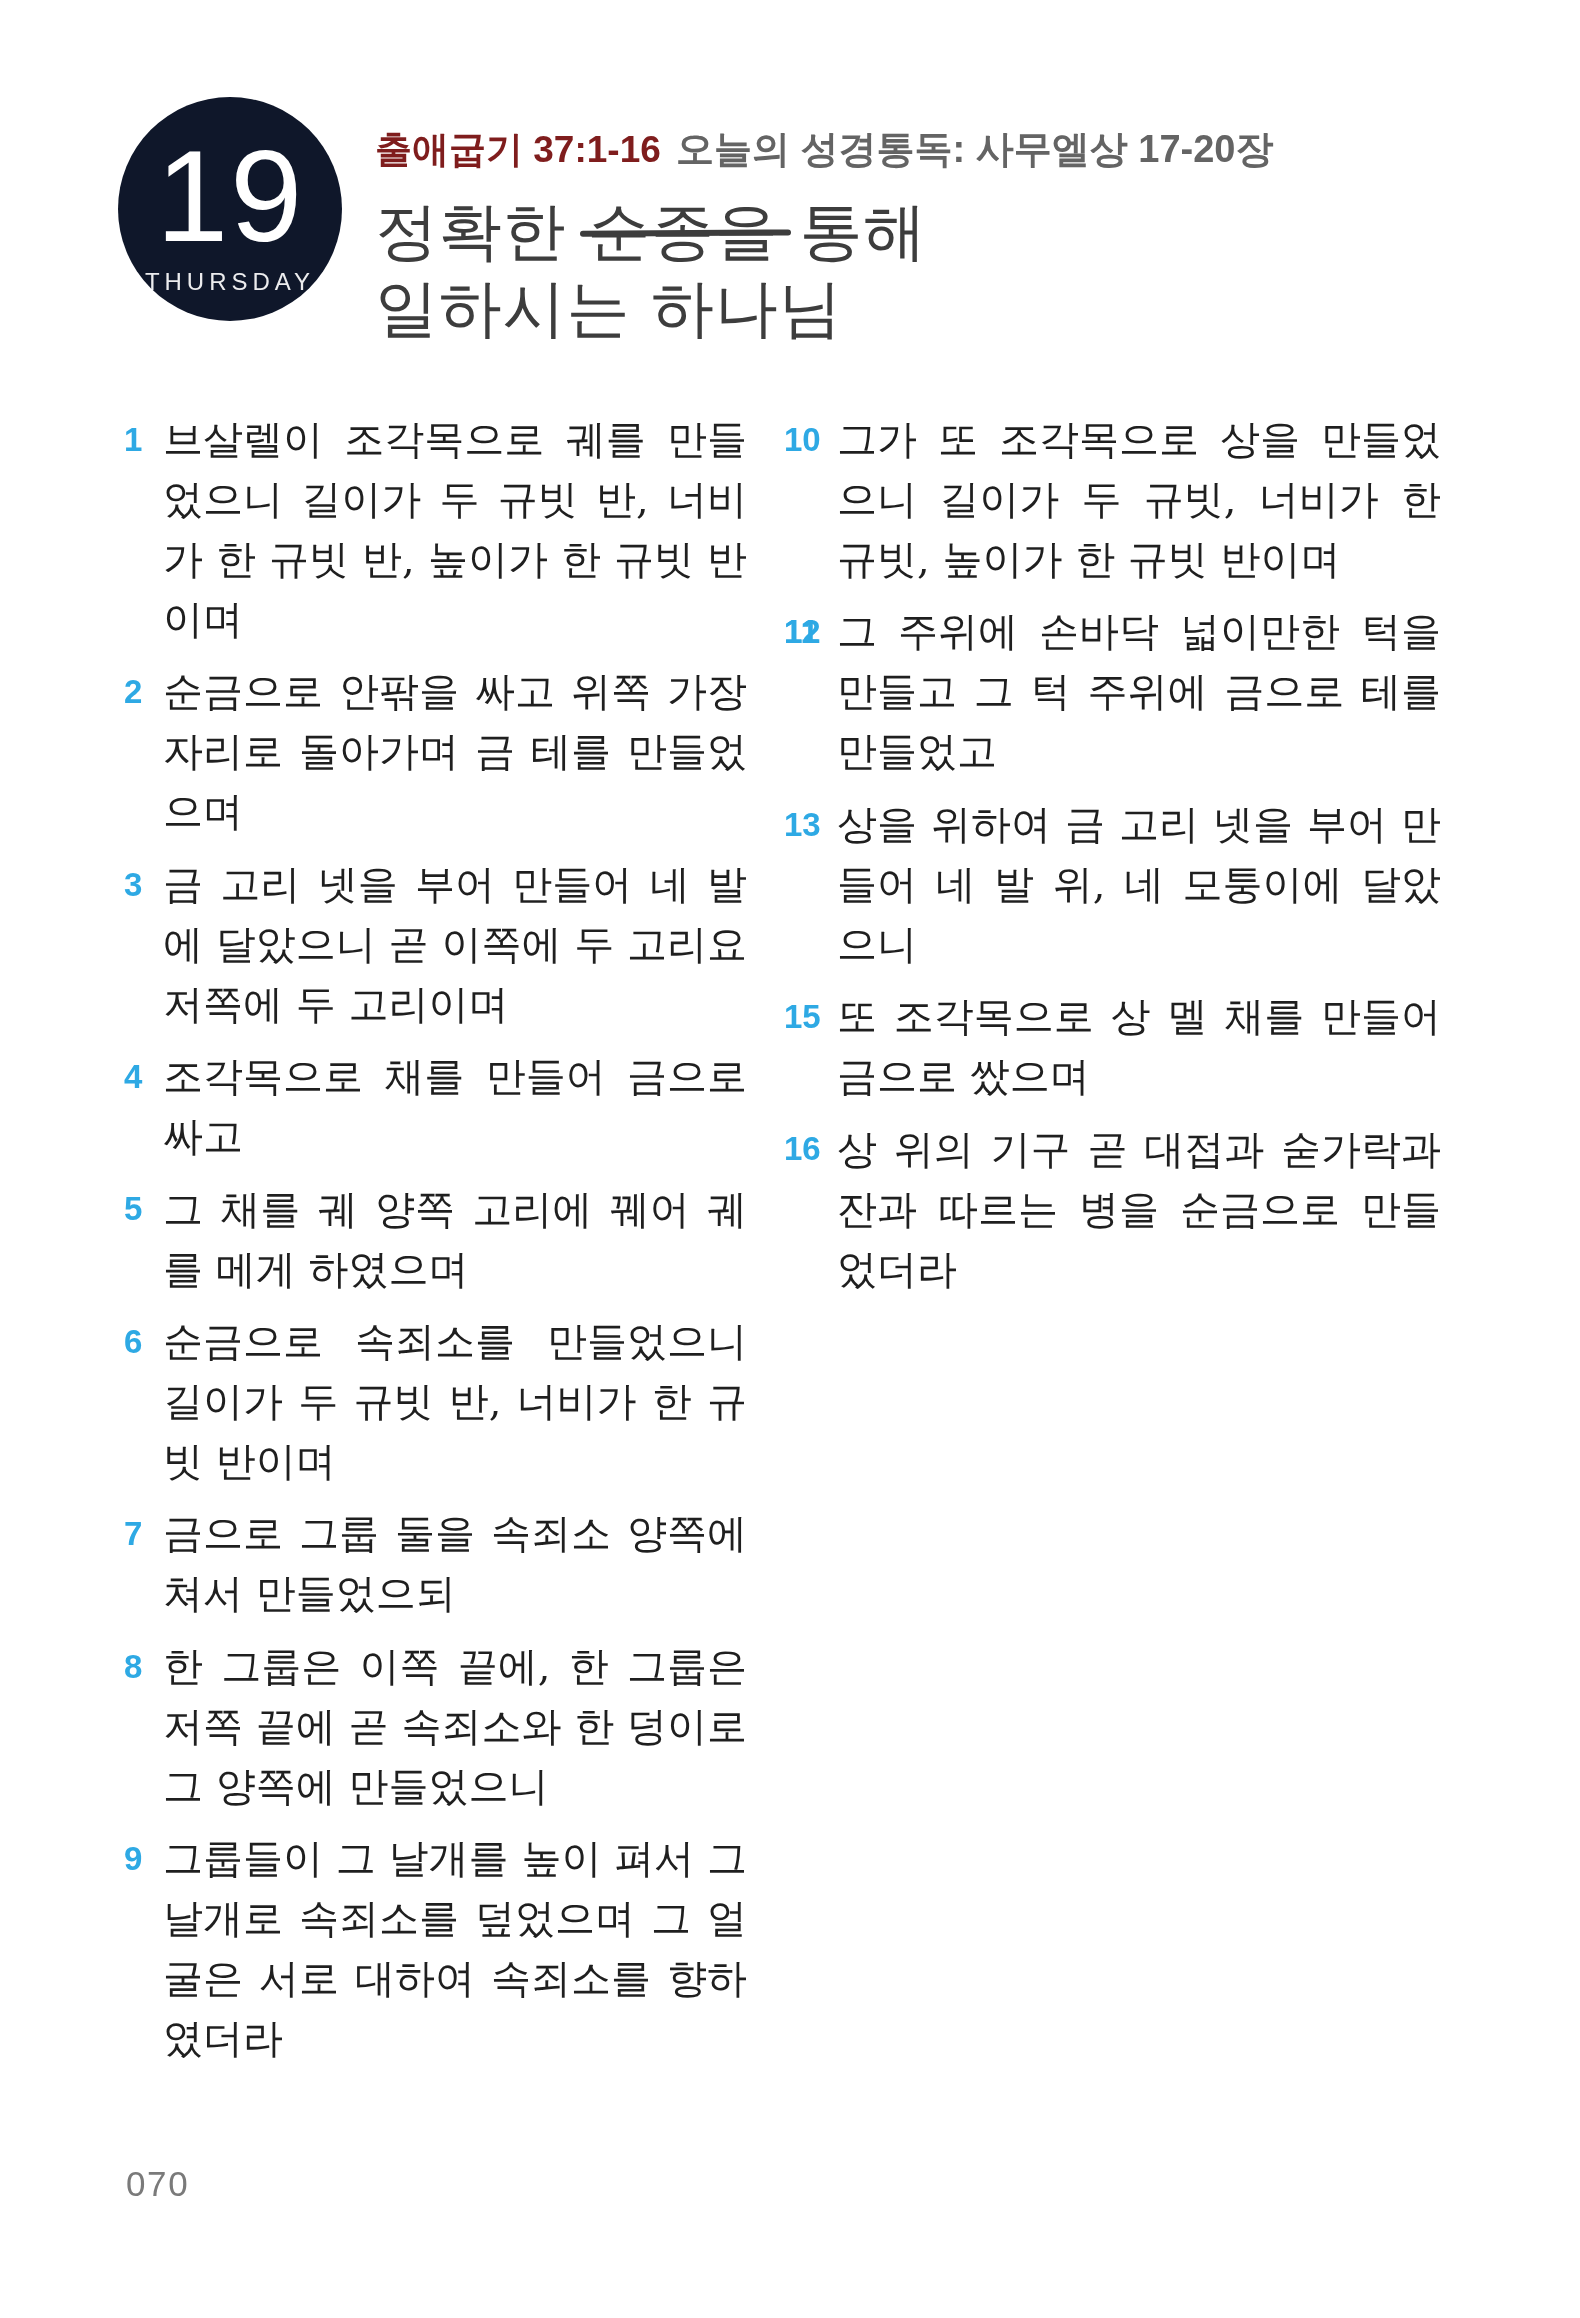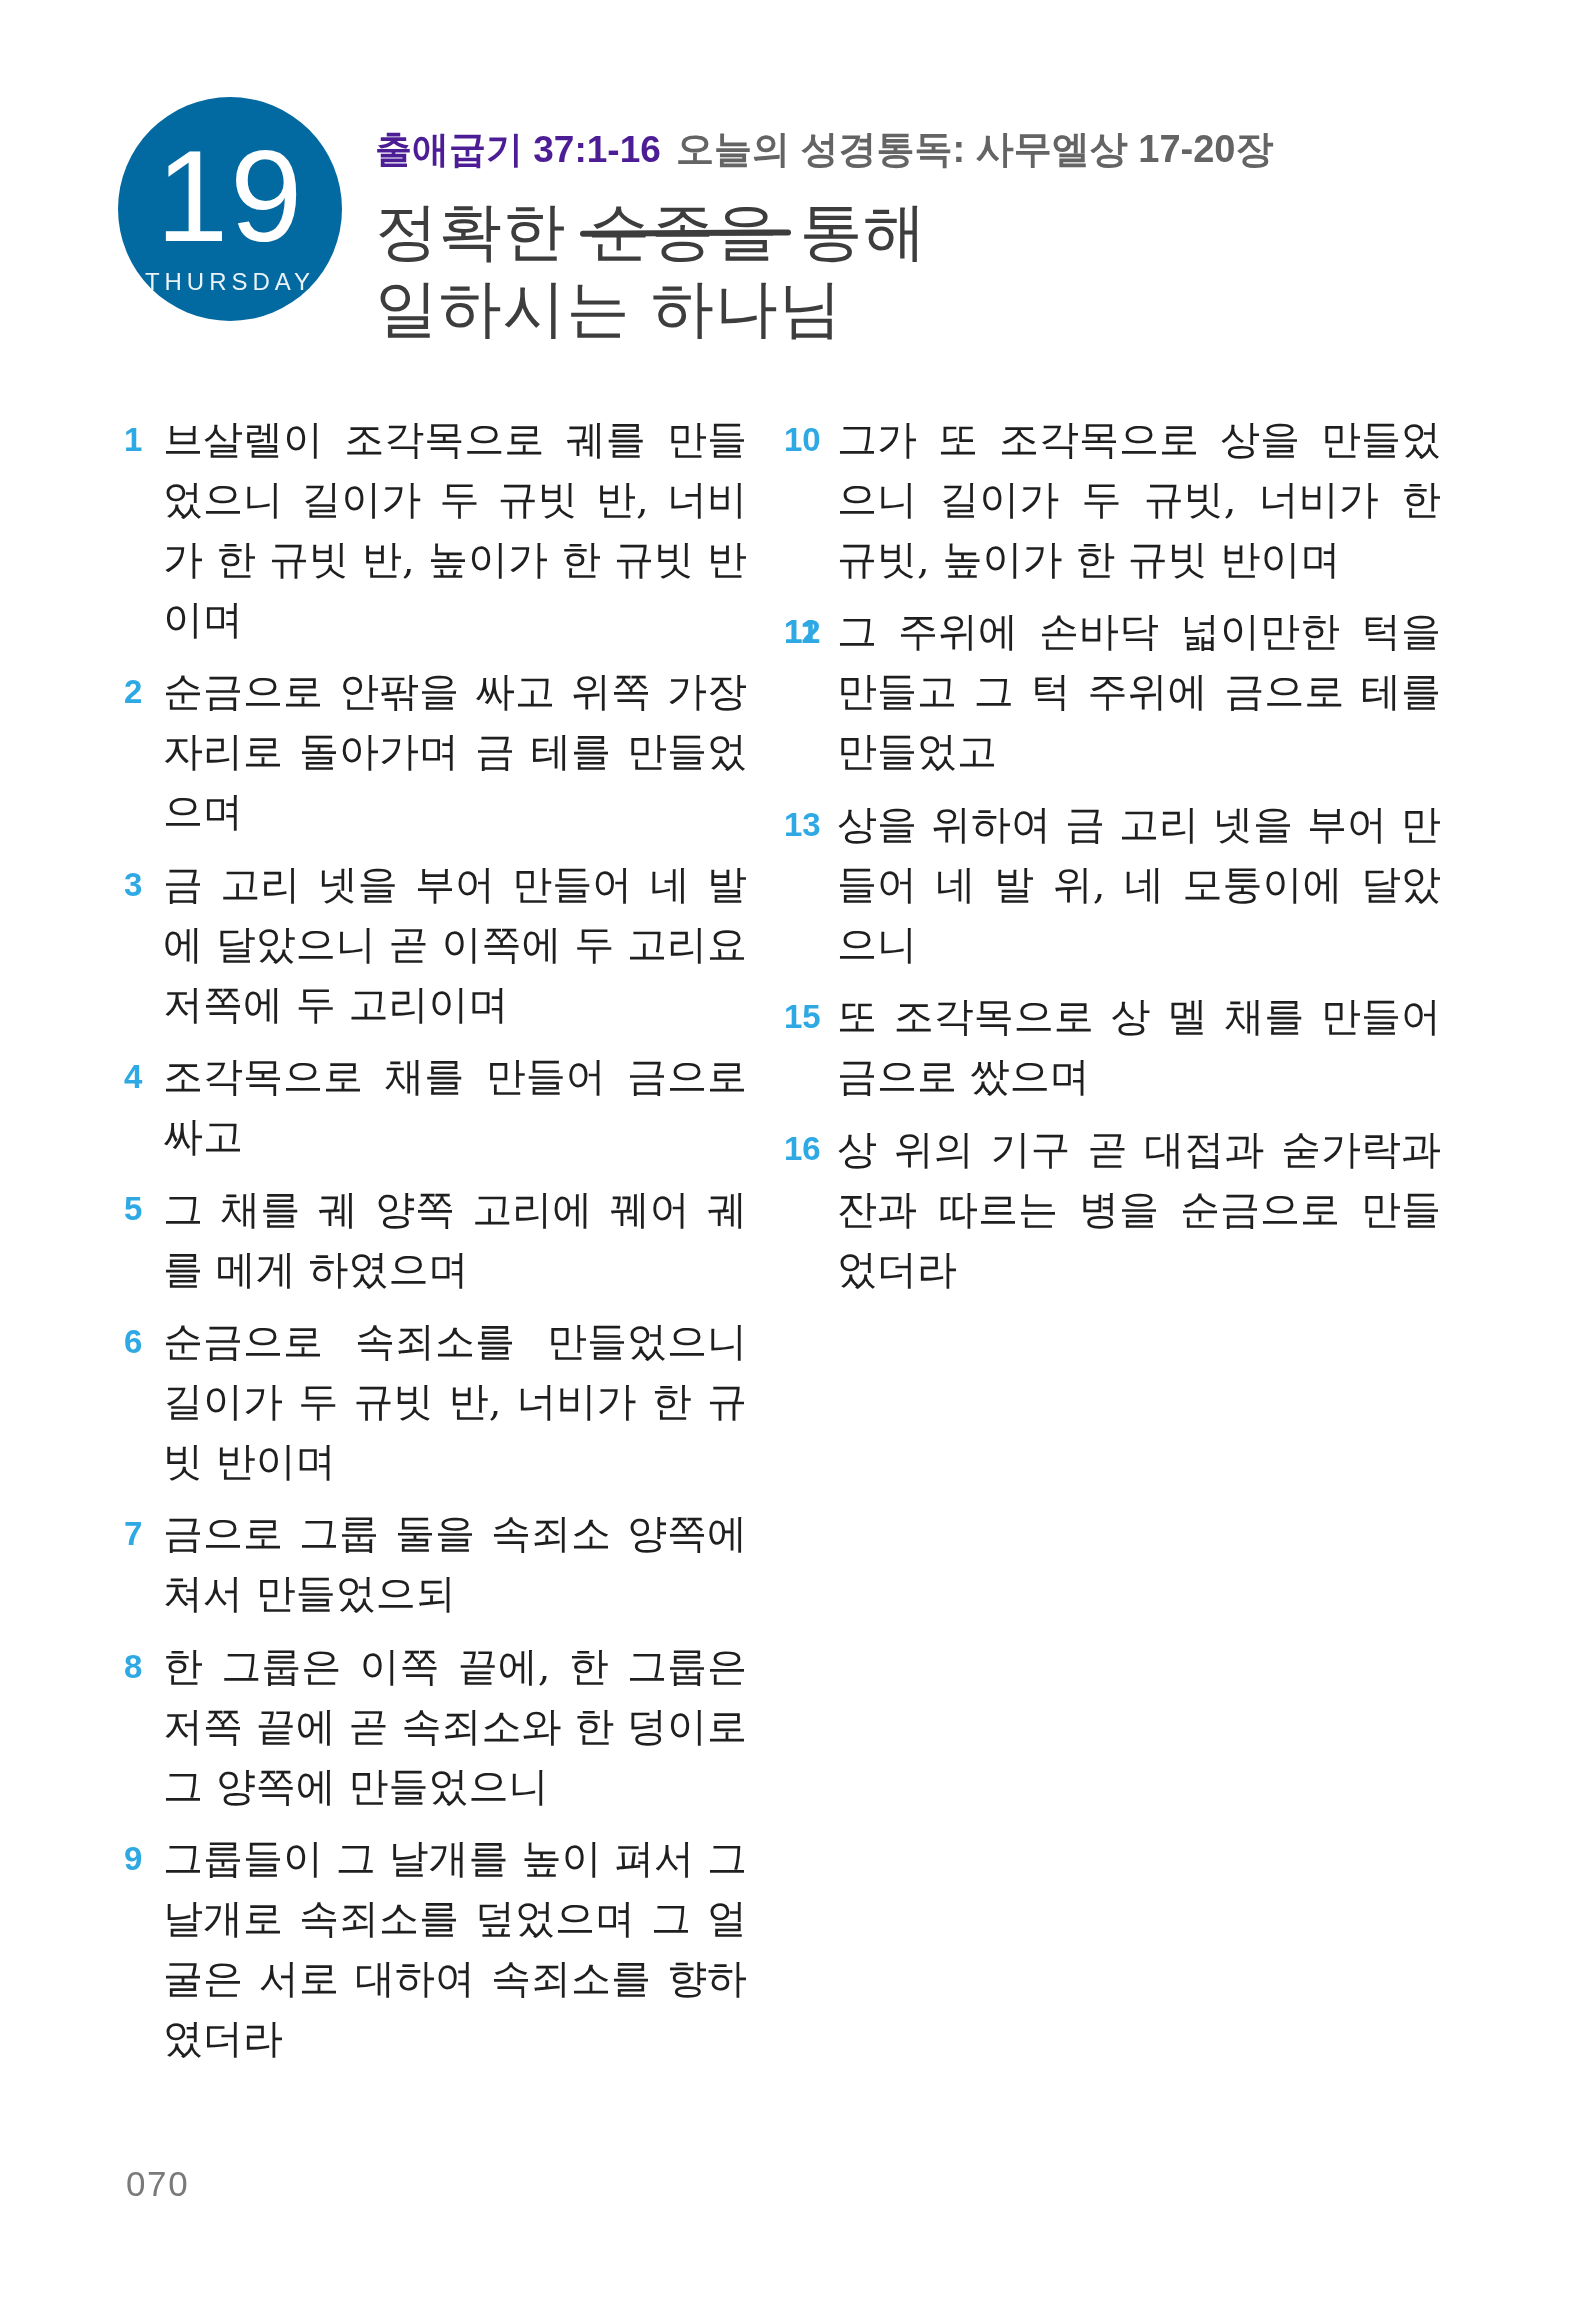--- a/index.html
+++ b/index.html
@@ -3,31 +3,31 @@
 <meta charset="utf-8">
 <style>
   * { margin:0; padding:0; box-sizing:border-box; }
   html,body { width:1581px; height:2319px; background:#ffffff; overflow:hidden; }
   body { font-family:"DejaVu Serif","Liberation Serif",serif; color:#1f1f1f; position:relative; }
 
   
   .day-badge {
     position:absolute; left:118px; top:97px;
     width:224px; height:224px; border-radius:50%;
-    background:#0369a1;
+    background:#0f172a;
     display:flex; flex-direction:column; align-items:center; justify-content:center;
     color:#ffffff; text-align:center;
     font-family:"Liberation Sans","DejaVu Sans",sans-serif;
   }
   .day-number { font-size:130px; font-weight:300; line-height:1; letter-spacing:1.6px; margin-top:8.2px; }
   .day-name   { font-size:24px; font-weight:400; letter-spacing:5px; margin-top:7px; opacity:.92; }
 
   .header-block { position:absolute; left:375px; top:124px; width:1087px; }
   .ref-line { font-family:"Liberation Sans","DejaVu Sans",sans-serif; white-space:nowrap; }
-  .passage-ref  { color:#4c1d95; font-weight:700; font-size:37px; }
+  .passage-ref  { color:#7f1d1d; font-weight:700; font-size:37px; }
   .reading-plan { color:#646464; font-weight:600; font-size:38px; margin-left:11.5px; }
 
   .title { margin-top:18px; font-size:63px; line-height:1.23; color:#3d3d3d; letter-spacing:0.8px; }
   .struck { position:relative; display:inline-block; }
   .struck::after {
     content:""; position:absolute; left:-4%; right:-6%; top:52%; height:5.8px;
     background:#3d3d3d; border-radius:3.3px; transform:translateY(-50%) rotate(-0.4deg);
   }
 
   

